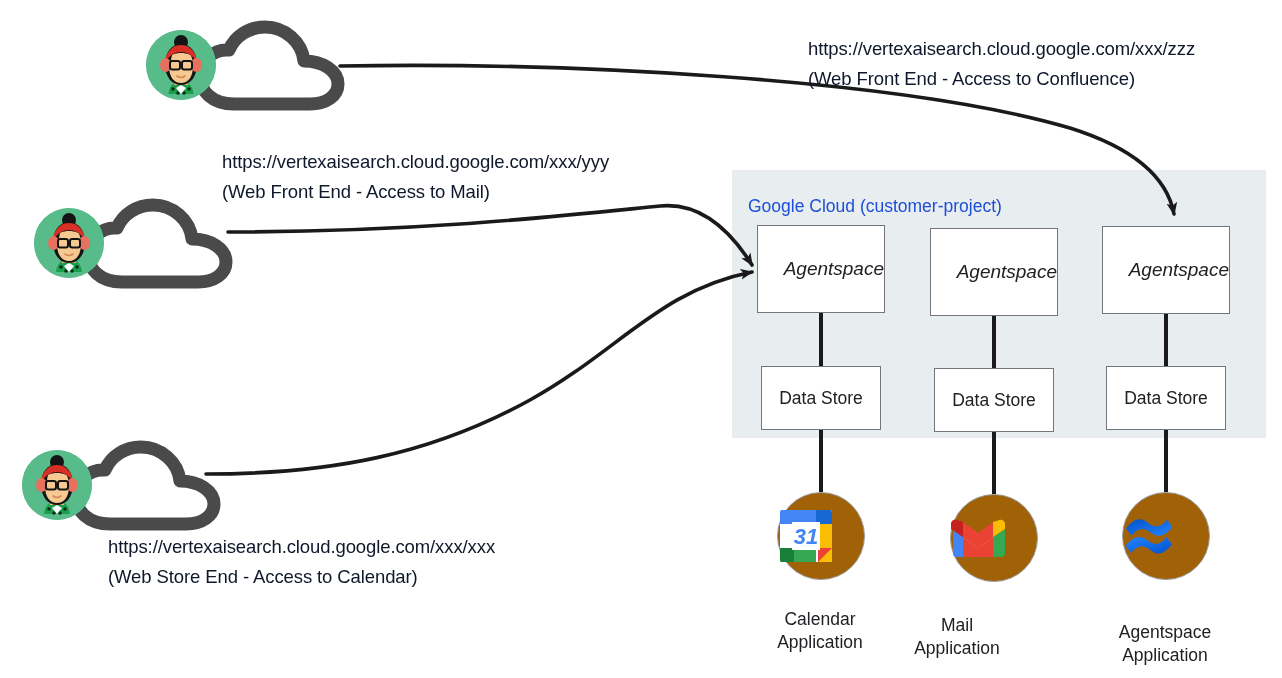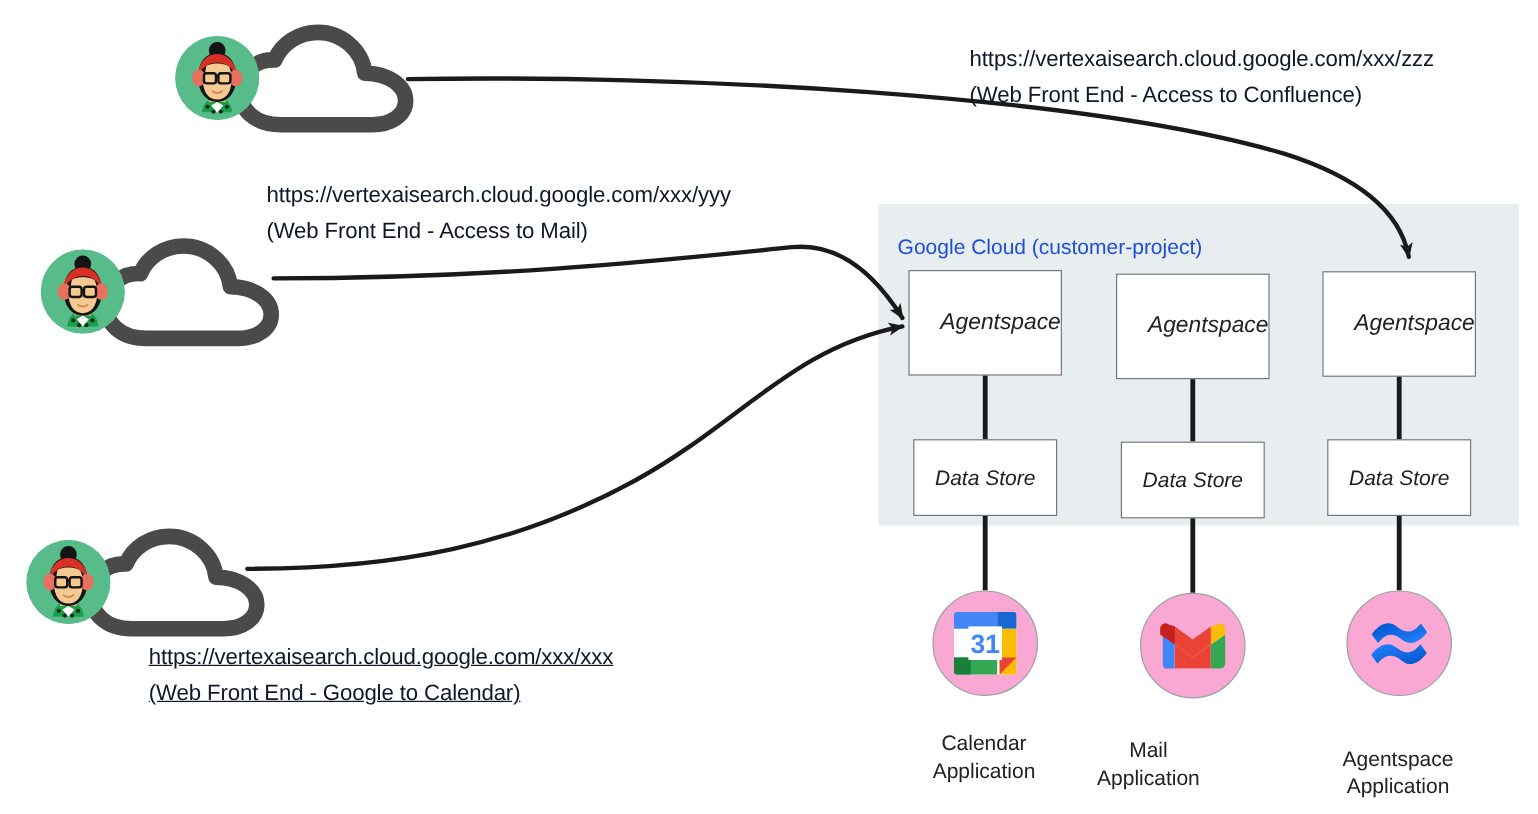--- a/index.html
+++ b/index.html
@@ -48,34 +48,34 @@
   }
 
   
   .box{
     position:absolute;
     background:#ffffff;
     border:1.6px solid #71777d;
     box-sizing:border-box;
     display:flex;align-items:center;justify-content:center;
     color:#202124;
-    font-style:italic;
   }
   .box.agent{font-style:italic;font-size:19px;justify-content:flex-end;}
   .box.ds{font-size:17.5px;}
 
   
   .vline{position:absolute;width:4px;background:#1a1a1a;}
 
   
   .app-circle{
     position:absolute;width:88px;height:88px;border-radius:50%;
-    background:#f9a8d4;border:1.3px solid #9aa0a6;
-    display:flex;align-items:center;justify-content:center;
+    background:#a16207;border:1.3px solid #9aa0a6;
+    display:flex;align-items:center;justify-content:flex-start;
     box-sizing:border-box;
+    font-style:italic;
   }
   .app-label{
     position:absolute;
     text-align:center;
     color:#202124;
     font-size:17.5px;
     line-height:23px;
     white-space:nowrap;
   }
   .app-label span{display:block;}
@@ -286,18 +286,18 @@
                  C46 25 41 22 35 22 C29 22 24 25 20 31 Z" fill="#d93025"></path>
         <ellipse cx="19.5" cy="35" rx="5.5" ry="7" fill="#e8705f"></ellipse>
         <ellipse cx="50.5" cy="35" rx="5.5" ry="7" fill="#e8705f"></ellipse>
         <rect x="24" y="31" width="10" height="8.5" rx="2.2" fill="none" stroke="#141414" stroke-width="2"></rect>
         <rect x="36" y="31" width="10" height="8.5" rx="2.2" fill="none" stroke="#141414" stroke-width="2"></rect>
         <path d="M34 34h2" stroke="#141414" stroke-width="2"></path>
         <path d="M31 46 q4 3 8 0" stroke="#d08a55" stroke-width="1.6" fill="none" stroke-linecap="round"></path>
       </svg>
     </div>
   </div>
-  <div class="label" style="left:124px;top:532px;text-decoration:underline;">
+  <div class="label" style="left:108px;top:532px;">
     <span class="l1">https://vertexaisearch.cloud.google.com/xxx/xxx</span>
-    <span class="l2">(Web Front End - Google to Calendar)</span>
+    <span class="l2">(Web Store End - Access to Calendar)</span>
   </div>
 
 </div>
 
 </body></html>

